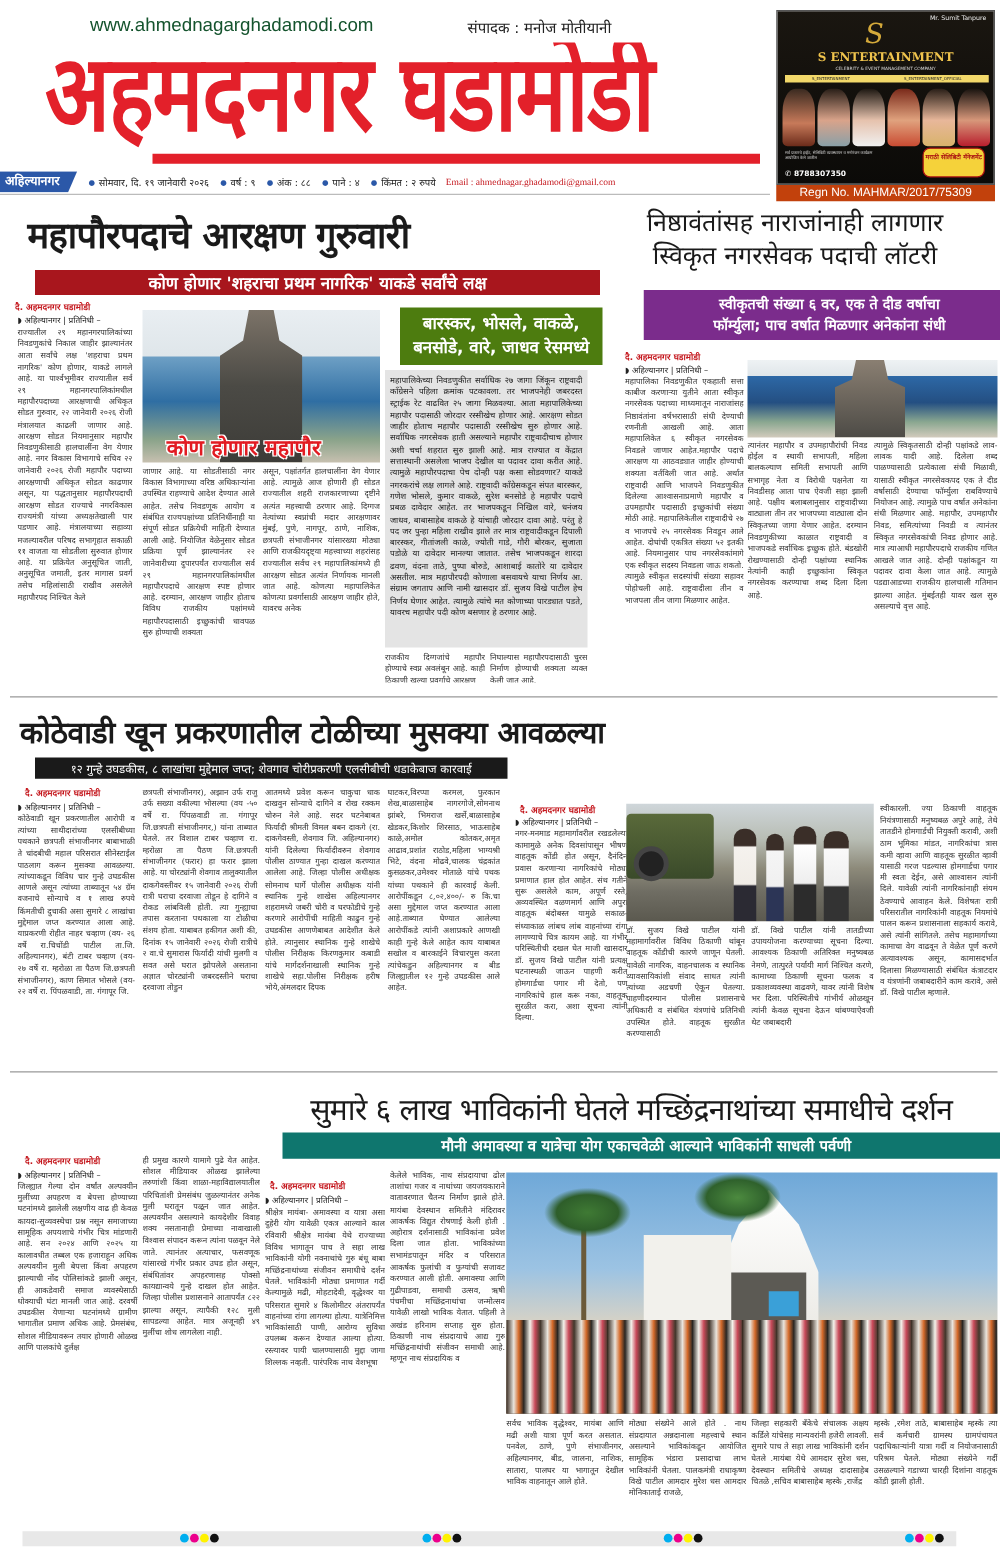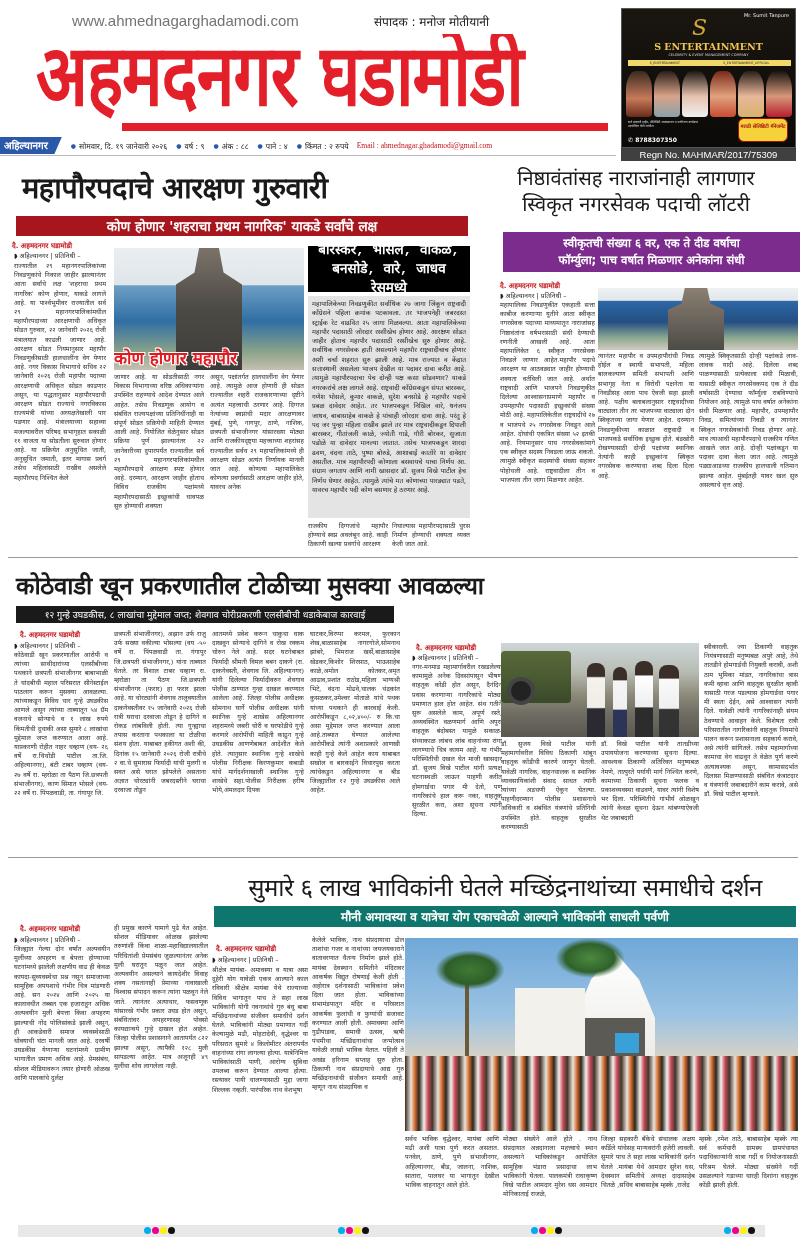--- a/index.html
+++ b/index.html
@@ -4,34 +4,34 @@
 <style>
   * { box-sizing: border-box; margin: 0; padding: 0; }
   body { width: 800px; height: 1248px; background: #ffffff; font-family: "DejaVu Sans", sans-serif; color: #222; overflow: hidden; position: relative; }
   .abs { position: absolute; }
   .txt { font-family: "DejaVu Serif", serif; font-size: 6.4px; line-height: 9.2px; color: #333; text-align: justify; overflow: hidden; }
   .byline { font-family: "DejaVu Sans", sans-serif; font-size: 7px; font-weight: bold; color: #c4161c; text-align: left; white-space: nowrap; }
   .dateline { font-family: "DejaVu Sans", sans-serif; font-size: 6.6px; color: #222; white-space: nowrap; }
   .rule { position: absolute; height: 1px; background: #999; }
   .photo { position: absolute; overflow: hidden; }
   
-  .site-url { font-family: "Liberation Sans", sans-serif; font-size: 15px; color: #737373; }
+  .site-url { font-family: "Liberation Sans", sans-serif; font-size: 15px; color: #14532d; }
   .editor { font-family: "DejaVu Sans", sans-serif; font-size: 12px; color: #222; }
   .mast-title { font-family: "DejaVu Sans", sans-serif; font-weight: bold; color: #e3202a; font-size: 68px; letter-spacing: -1px; line-height: 1; transform: scaleY(1.25); transform-origin: top left; white-space: nowrap; }
   .mast-underline { background: #e3202a; height: 8px; }
   .infobar { position: absolute; top: 137px; left: 0; width: 740px; height: 17px; font-size: 8px; display: flex; align-items: center; }
   .city-tab { background: #2b58a8; color: #fff; font-size: 10px; font-weight: bold; height: 17px; line-height: 17px; padding: 0 14px 0 4px; clip-path: polygon(0 0, 100% 0, 88% 100%, 0 100%); }
   .meta-item { font-size: 7.6px; margin-left: 9px; white-space: nowrap; }
   .meta-item::before { content: "●"; color: #2b58a8; font-size: 6px; margin-right: 3px; vertical-align: 1px; }
   .email { font-family: "Liberation Serif", serif; color: #c4161c; font-size: 7.6px; margin-left: 8px; white-space: nowrap; }
-  .regn { position: absolute; left: 621px; top: 148px; width: 175px; height: 13px; background: #404040; color: #fff; font-family: "Liberation Sans", sans-serif; font-size: 9.5px; line-height: 13px; text-align: center; }
+  .regn { position: absolute; left: 621px; top: 148px; width: 175px; height: 13px; background: #c2410c; color: #fff; font-family: "Liberation Sans", sans-serif; font-size: 9.5px; line-height: 13px; text-align: center; }
   .ad { position: absolute; left: 621px; top: 8px; width: 175px; height: 140px; background: linear-gradient(#1a1610, #0b0a08); border: 1px solid #555; overflow: hidden; }
   
   .hl-black { font-family: "DejaVu Sans", sans-serif; font-weight: bold; color: #1a1a1a; white-space: nowrap; }
-  .band { position: absolute; display: flex; align-items: center; justify-content: center; color: #fff; font-weight: bold; white-space: nowrap; }
+  .band { position: absolute; display: flex; align-items: center; justify-content: center; color: #fff; font-weight: bold; white-space: nowrap; margin-left: 12px; }
   .footer-bar { position: absolute; left: 18px; top: 1225px; width: 747px; height: 12px; background: #e8e8e8; }
   .reg-dots { position: absolute; top: 2px; display: flex; gap: 1px; }
   .reg-dots span { width: 7px; height: 7px; border-radius: 50%; display: inline-block; }
 </style>
 </head>
 <body>
 
 <div class="abs site-url" style="left:72px; top:12px;">www.ahmednagarghadamodi.com</div>
 <div class="abs editor" style="left:374px; top:13px;">संपादक : मनोज मोतीयानी</div>
 <div class="abs" style="left:36px; top:34px; width:580px; height:96px; overflow:hidden;">
@@ -75,27 +75,27 @@
 
 <div class="abs hl-black" style="left:22px; top:167px; font-size:29px; letter-spacing:-0.5px;">महापौरपदाचे आरक्षण गुरुवारी</div>
 <div class="band" style="left:16px; top:216px; width:452px; height:20px; background:#a8161d; font-size:13.5px;">कोण होणार 'शहराचा प्रथम नागरिक' याकडे सर्वांचे लक्ष</div>
 
 <div class="abs byline" style="left:12px; top:241px; width:100px;">दै. अहमदनगर घडामोडी</div>
 <div class="abs dateline" style="left:14px; top:251px;"><span>◗ </span><span>अहिल्यानगर | प्रतिनिधी –</span></div>
 <div class="abs txt" style="left:14px; top:262px; width:92px; height:280px;">राज्यातील २९ महानगरपालिकांच्या निवडणुकांचे निकाल जाहीर झाल्यानंतर आता सर्वांचे लक्ष 'शहराचा प्रथम नागरिक' कोण होणार, याकडे लागले आहे. या पार्श्वभूमीवर राज्यातील सर्व २९ महानगरपालिकांमधील महापौरपदाच्या आरक्षणाची अधिकृत सोडत गुरुवार, २२ जानेवारी २०२६ रोजी मंत्रालयात काढली जाणार आहे. आरक्षण सोडत नियमानुसार महापौर निवडणुकीसाठी हालचालींना वेग येणार आहे. नगर विकास विभागाचे सचिव २२ जानेवारी २०२६ रोजी महापौर पदाच्या आरक्षणाची अधिकृत सोडत काढणार असून, या पद्धतानुसार महापौरपदाची आरक्षण सोडत राज्याचे नगरविकास राज्यमंत्री यांच्या अध्यक्षतेखाली पार पडणार आहे. मंत्रालयाच्या सहाव्या मजल्यावरील परिषद सभागृहात सकाळी ११ वाजता या सोडतीला सुरुवात होणार आहे. या प्रक्रियेत अनुसूचित जाती, अनुसूचित जमाती, इतर मागास प्रवर्ग तसेच महिलांसाठी राखीव असलेले महापौरपद निश्चित केले</div>
 
 <div class="photo" style="left:114px; top:248px; width:190px; height:122px; background:linear-gradient(180deg,#e9eef2 0%,#dfe6ea 30%,#6d9fc4 31%,#2f6ea3 60%,#8aa38a 85%,#c7c0b0 100%);">
   <div style="position:absolute; left:62px; top:0; width:66px; height:122px; background:linear-gradient(#7c7368,#4b4a45 50%,#3d3c38); clip-path:polygon(35% 0,65% 0,72% 20%,100% 30%,100% 100%,0 100%,0 30%,28% 20%);"></div>
-  <div style="position:absolute; left:0; top:98px; width:162px; text-align:left; font-weight:bold; font-size:17px; color:#e11b22; text-shadow:1px 1px 0 #fff, -1px -1px 0 #fff, 1px -1px 0 #fff, -1px 1px 0 #fff;">कोण होणार महापौर</div>
+  <div style="position:absolute; left:0; top:98px; width:162px; text-align:center; font-weight:bold; font-size:17px; color:#e11b22; text-shadow:1px 1px 0 #fff, -1px -1px 0 #fff, 1px -1px 0 #fff, -1px 1px 0 #fff;">कोण होणार महापौर</div>
 </div>
 
 <div class="abs txt" style="left:114px; top:373px; width:90px; height:170px;">जाणार आहे. या सोडतीसाठी नगर विकास विभागाच्या वरिष्ठ अधिकाऱ्यांना उपस्थित राहण्याचे आदेश देण्यात आले आहेत. तसेच निवडणूक आयोग व संबंधित राज्यपक्षांच्या प्रतिनिधींनाही या संपूर्ण सोडत प्रक्रियेची माहिती देण्यात आली आहे. नियोजित वेळेनुसार सोडत प्रक्रिया पूर्ण झाल्यानंतर २२ जानेवारीच्या दुपारपर्यंत राज्यातील सर्व २९ महानगरपालिकांमधील महापौरपदाचे आरक्षण स्पष्ट होणार आहे. दरम्यान, आरक्षण जाहीर होताच विविध राजकीय पक्षांमध्ये महापौरपदासाठी इच्छुकांची धावपळ सुरु होण्याची शक्यता</div>
 <div class="abs txt" style="left:210px; top:373px; width:94px; height:170px;">असून, पक्षांतर्गत हालचालींना वेग येणार आहे. त्यामुळे आज होणारी ही सोडत राज्यातील शहरी राजकारणाच्या दृष्टीने अत्यंत महत्त्वाची ठरणार आहे. दिग्गज नेत्यांच्या स्वप्नांची मदार आरक्षणावर मुंबई, पुणे, नागपूर, ठाणे, नाशिक, छत्रपती संभाजीनगर यांसारख्या मोठ्या आणि राजकीयदृष्ट्या महत्त्वाच्या शहरांसह राज्यातील सर्वच २९ महापालिकांमध्ये ही आरक्षण सोडत अत्यंत निर्णायक मानली जात आहे. कोणत्या महापालिकेत कोणत्या प्रवर्गासाठी आरक्षण जाहीर होते, यावरच अनेक</div>
 
-<div class="band" style="left:308px; top:246px; width:162px; height:46px; background:#000000; font-size:13.5px; line-height:19px; white-space:normal; text-align:center; padding:2px 4px;font-family:Liberation Mono, monospace;">बारस्कर, भोसले, वाकळे, बनसोडे, वारे, जाधव रेसमध्ये</div>
+<div class="band" style="left:308px; top:246px; width:162px; height:46px; background:#4d7c0f; font-size:13.5px; line-height:19px; white-space:normal; text-align:center; padding:2px 4px;">बारस्कर, भोसले, वाकळे, बनसोडे, वारे, जाधव रेसमध्ये</div>
 <div class="abs" style="left:308px; top:296px; width:162px; height:222px; background:#e4e4e4;">
   <div class="txt" style="position:absolute; left:4px; top:4px; width:154px; height:214px; font-size:6.6px; line-height:9.3px; color:#222;">महापालिकेच्या निवडणुकीत सर्वाधिक २७ जागा जिंकून राष्ट्रवादी काँग्रेसने पहिला क्रमांक पटकावला. तर भाजपनेही जबरदस्त स्ट्राईक रेट वाढवित २५ जागा मिळवल्या. आता महापालिकेच्या महापौर पदासाठी जोरदार रस्सीखेच होणार आहे. आरक्षण सोडत जाहीर होताच महापौर पदासाठी रस्सीखेच सुरु होणार आहे. सर्वाधिक नगरसेवक हाती असल्याने महापौर राष्ट्रवादीचाच होणार अशी चर्चा शहरात सुरु झाली आहे. मात्र राज्यात व केंद्रात सत्तास्थानी असलेला भाजप देखील या पदावर दावा करीत आहे. त्यामुळे महापौरपदाचा पेच दोन्ही पक्ष कसा सोडवणार? याकडे नगरकरांचे लक्ष लागले आहे. राष्ट्रवादी काँग्रेसकडून संपत बारस्कर, गणेश भोसले, कुमार वाकळे, सुरेश बनसोडे हे महापौर पदाचे प्रबळ दावेदार आहेत. तर भाजपकडून निखिल वारे, धनंजय जाधव, बाबासाहेब वाकळे हे यांचाही जोरदार दावा आहे. परंतु हे पद जर पुन्हा महिला राखीव झाले तर मात्र राष्ट्रवादीकडून दिपाली बारस्कर, गीतांजली काळे, ज्योती गाडे, गौरी बोरकर, सुजाता पडोळे या दावेदार मानल्या जातात. तसेच भाजपकडून शारदा ढवण, वंदना ताठे, पुष्पा बोरुडे, आशाबाई कातोरे या दावेदार असतील. मात्र महापौरपदी कोणाला बसवायचे याचा निर्णय आ. संग्राम जगताप आणि नामी खासदार डॉ. सुजय विखे पाटील हेच निर्णय घेणार आहेत. त्यामुळे त्यांचे मत कोणाच्या पारड्यात पडते, यावरच महापौर पदी कोण बसणार हे ठरणार आहे.</div>
 </div>
 <div class="abs txt" style="left:308px; top:522px; width:80px; height:24px;">राजकीय दिग्गजांचे महापौर होण्याचे स्वप्न अवलंबून आहे. काही ठिकाणी खुल्या प्रवर्गाचे आरक्षण</div>
 <div class="abs txt" style="left:392px; top:522px; width:78px; height:24px;">निघाल्यास महापौरपदासाठी चुरस निर्माण होण्याची शक्यता व्यक्त केली जात आहे.</div>
 
 <div class="abs" style="left:476px; top:165px; width:320px; font-size:20px; line-height:26px; color:#1a1a1a; text-align:center; white-space:nowrap;">
   <div>निष्ठावंतांसह नाराजांनाही लागणार</div>
   <div>स्विकृत नगरसेवक पदाची लॉटरी</div>
 </div>

